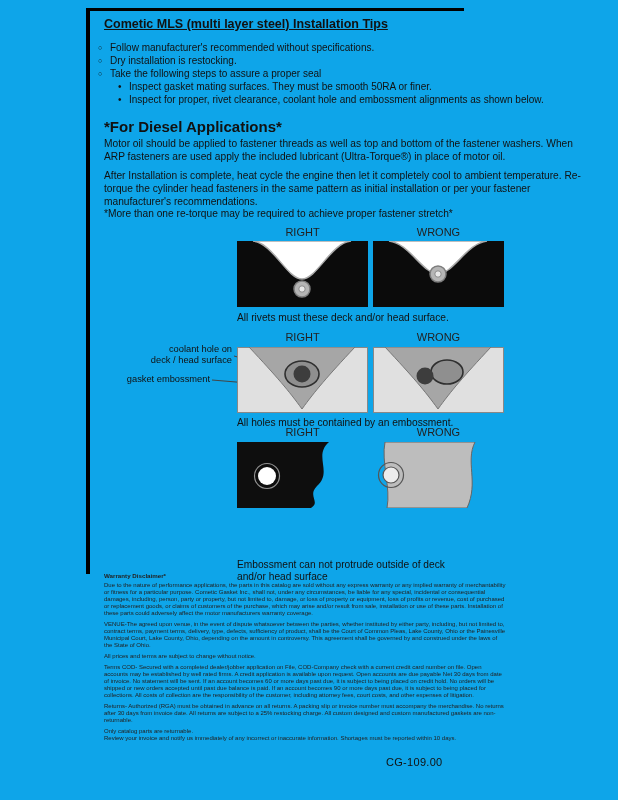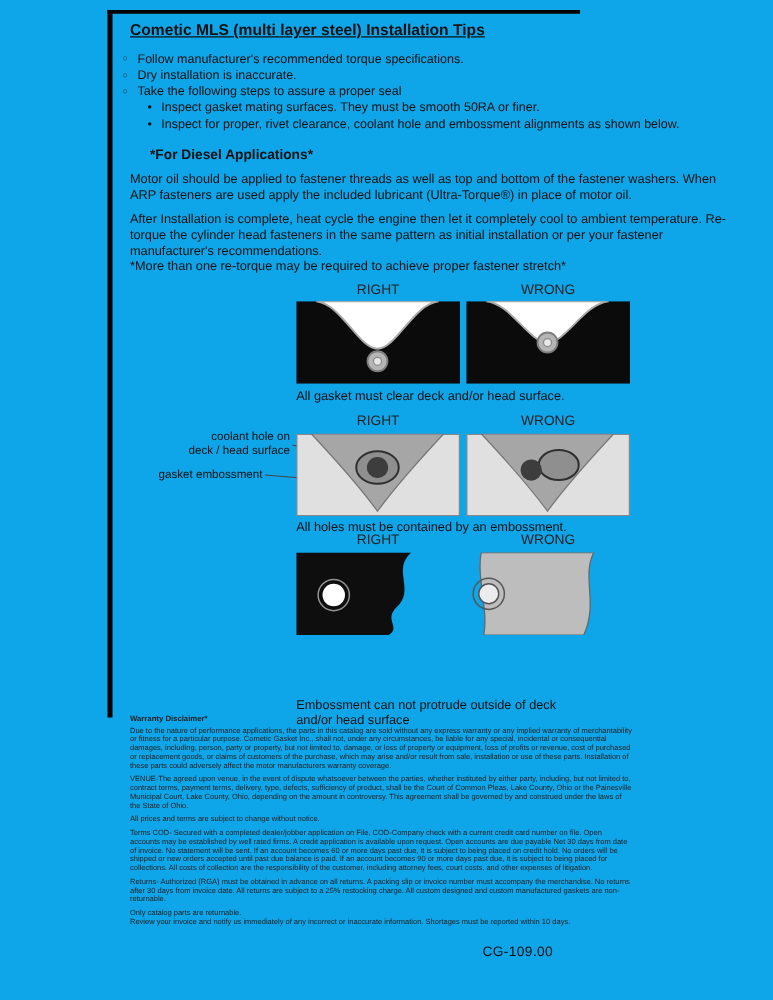--- a/index.html
+++ b/index.html
@@ -14,21 +14,21 @@
   .frame-left { left:86px; top:8px;  width:4px;  height:566px; background:#000; }
 
   .title { left:104px; top:17px; font-size:12.5px; font-weight:bold; text-decoration:underline; white-space:nowrap; }
 
   .tips { left:98px; top:41px; font-size:10px; line-height:13px; width:490px; }
   .bullet { position:relative; padding-left:12px; }
   .bullet::before { content:"○"; position:absolute; left:0; top:0; font-size:7px; }
   .subbullet { position:relative; padding-left:11px; margin-left:20px; }
   .subbullet::before { content:"•"; position:absolute; left:0; top:0; font-size:10px; }
 
-  .diesel-heading { left:120px; top:118px; font-size:11px; font-weight:bold; }
+  .diesel-heading { left:104px; top:118px; font-size:15px; font-weight:bold; }
   .para { left:104px; width:478px; font-size:10.2px; line-height:13px; }
   .para1 { top:137px; }
   .para2 { top:169px; }
   .note  { left:104px; top:208px; font-size:10.2px; }
 
   .col-label { width:131px; text-align:center; font-size:11px; color:#222; }
   .panel { width:131px; height:66px; }
   .caption { font-size:10.2px; color:#111; }
   .cap3 { width:218px; line-height:12px;margin-top:47px; }
 
@@ -46,22 +46,22 @@
 <body>
 
 <div class="page">
 
   <div class="abs frame-top"></div>
   <div class="abs frame-left"></div>
 
   <div class="abs title">Cometic MLS (multi layer steel) Installation Tips</div>
 
   <div class="abs tips">
-    <div class="bullet"><span>Follow manufacturer's recommended torque specifications.</span></div>
-    <div class="bullet"><span>Dry installation is inaccurate.</span></div>
+    <div class="bullet"><span>Follow manufacturer's recommended without specifications.</span></div>
+    <div class="bullet"><span>Dry installation is restocking.</span></div>
     <div class="bullet"><span>Take the following steps to assure a proper seal</span></div>
     <div class="subbullet"><span>Inspect gasket mating surfaces.  They must be smooth 50RA or finer.</span></div>
     <div class="subbullet"><span>Inspect for proper, rivet clearance, coolant hole and embossment alignments as shown below.</span></div>
   </div>
 
   <div class="abs diesel-heading">*For Diesel Applications*</div>
   <div class="abs para para1">Motor oil should be applied to fastener threads as well as top and bottom of the fastener washers. When ARP fasteners are used apply the included lubricant (Ultra-Torque®) in place of motor oil.</div>
   <div class="abs note">*More than one re-torque may be required to achieve proper fastener stretch*</div>
   <div class="abs para para2">After Installation is complete, heat cycle the engine then let it completely cool to ambient temperature. Re-torque the cylinder head fasteners in the same pattern as initial installation or per your fastener manufacturer's recommendations.</div>
 
@@ -73,21 +73,21 @@
     <path d="M16,0 C 36,2 50,38 65,38 C 80,38 94,2 114,0 Z" fill="#ffffff" stroke="#a9a9a9" stroke-width="1.5"></path>
     <circle cx="65" cy="48" r="8" fill="#b5b5b5" stroke="#7d7d7d" stroke-width="1.5"></circle>
     <circle cx="65" cy="48" r="3.2" fill="#e8e8e8" stroke="#8a8a8a" stroke-width="1"></circle>
   </svg>
   <svg class="abs panel" style="left:373px; top:241px;" viewBox="0 0 131 66">
     <rect width="131" height="66" fill="#0b0b0b"></rect>
     <path d="M16,0 C 36,2 50,33 65,33 C 80,33 94,2 114,0 Z" fill="#ffffff" stroke="#a9a9a9" stroke-width="1.5"></path>
     <circle cx="65" cy="33" r="8" fill="#b5b5b5" stroke="#7d7d7d" stroke-width="1.5"></circle>
     <circle cx="65" cy="33" r="3.2" fill="#e8e8e8" stroke="#8a8a8a" stroke-width="1"></circle>
   </svg>
-  <div class="abs caption" style="left:237px; top:312px; width:290px;">All gasket must clear deck and/or head surface.</div>
+  <div class="abs caption" style="left:237px; top:312px; width:290px;">All rivets must these deck and/or head surface.</div>
 
   <div class="abs col-label" style="left:237px; top:331px;">RIGHT</div>
   <div class="abs col-label" style="left:373px; top:331px;">WRONG</div>
 
   <div class="abs annot annot-right" style="left:128px; top:344px; width:104px;">coolant hole on
 deck / head surface</div>
   <div class="abs annot annot-right" style="left:110px; top:374px; width:100px;">gasket embossment</div>
 
   <svg class="abs" style="left:210px; top:350px;" width="96" height="42" viewBox="0 0 96 42">
     <line x1="24" y1="6" x2="92" y2="25" stroke="#444" stroke-width="1"></line>

